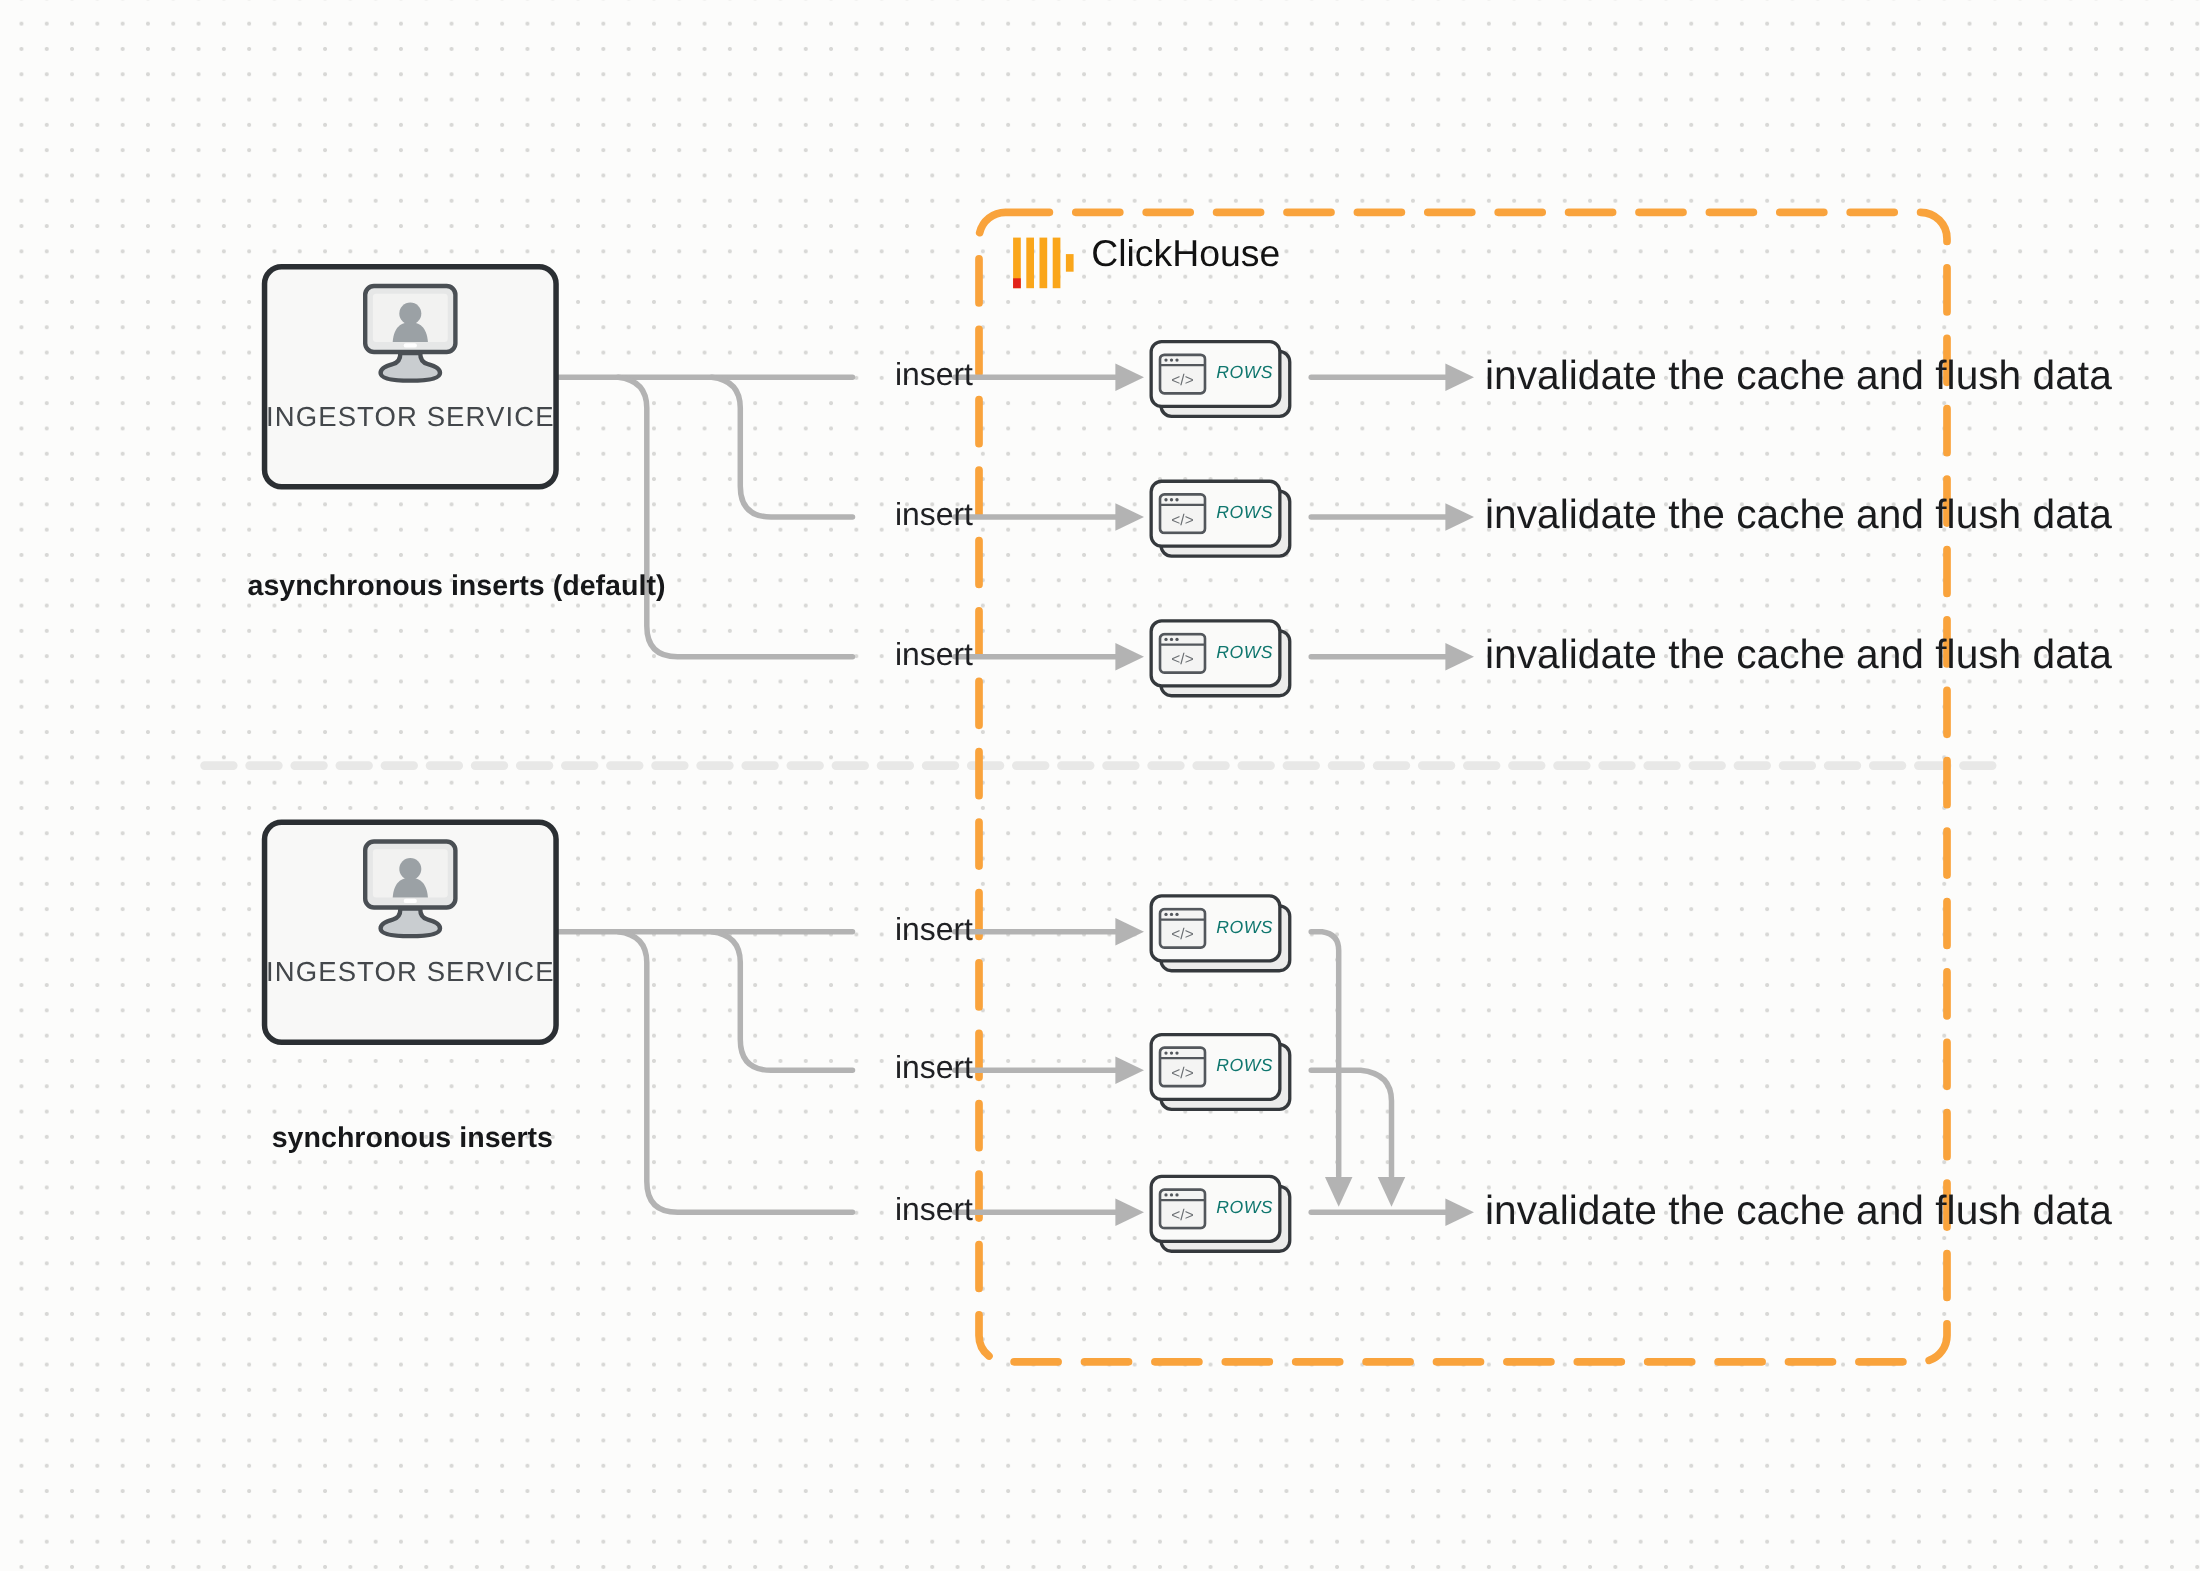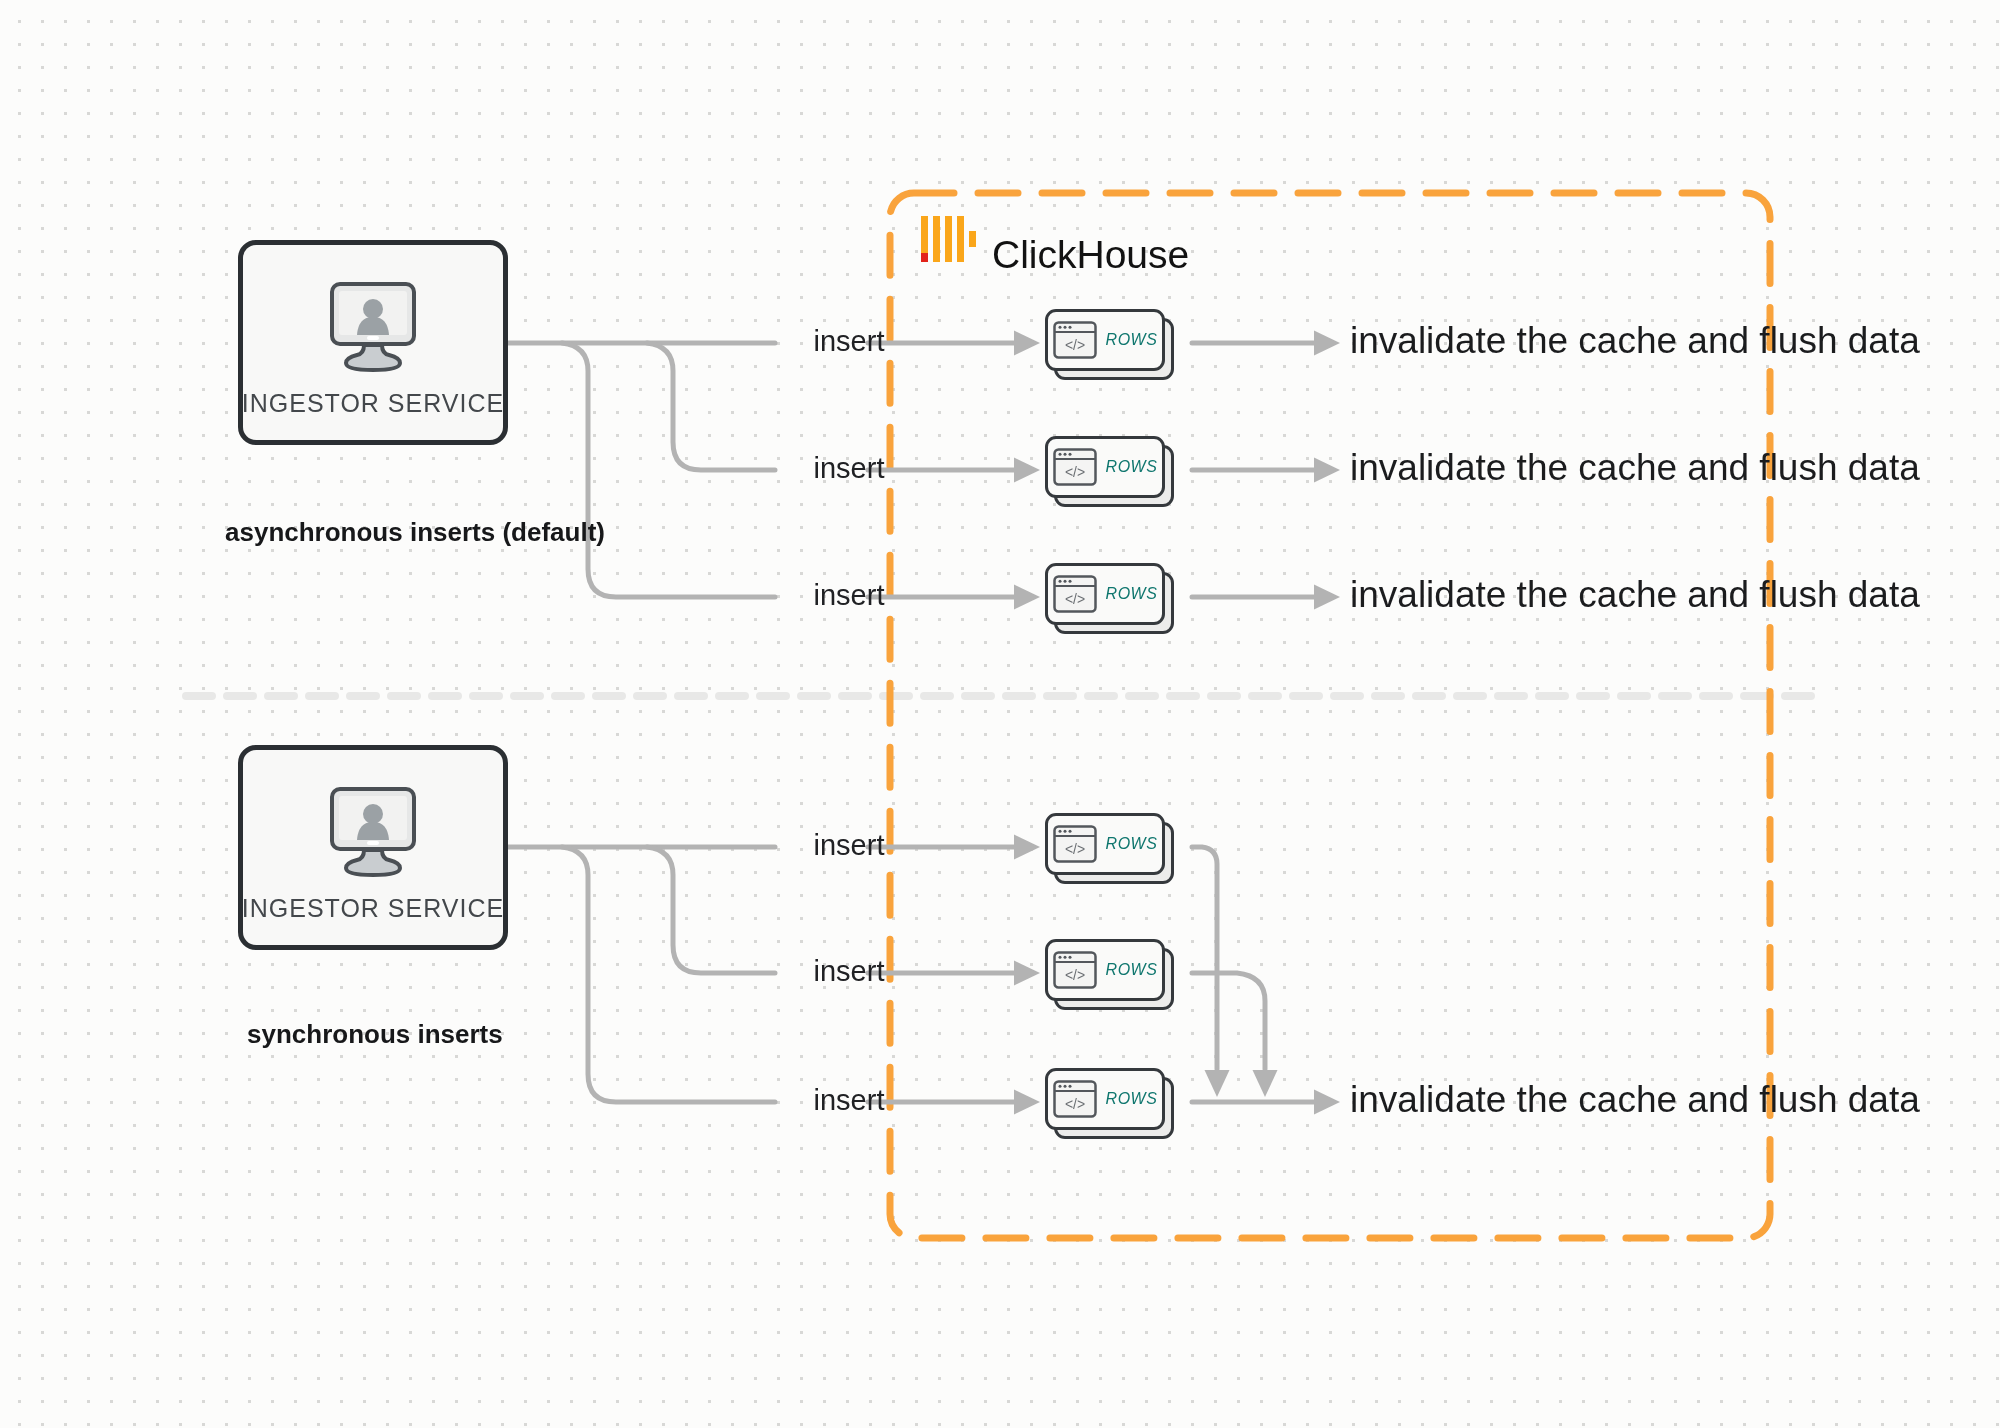--- a/index.html
+++ b/index.html
@@ -9,30 +9,30 @@
     background-color:#FCFCFB;
     background-image:radial-gradient(circle,#D8D8D6 1.7px,rgba(0,0,0,0) 2px);
     background-size:23px 23px;
     background-position:8px 10px;
   }
   .layer{position:absolute;left:0;top:0;}
   
   .ingestor-box{
     position:absolute;width:270px;height:205px;box-sizing:border-box;
     border:5px solid #2B2F33;border-radius:18px;background:#F8F8F7;
-    display:flex;flex-direction:column;align-items:center;padding-top:36px;
+    display:flex;flex-direction:column;align-items:center;padding-top:12px;
   }
   .ingestor-label{margin-top:12px;font-size:25px;color:#43474B;letter-spacing:1px;white-space:nowrap;}
   
   .section-label{position:absolute;font-size:26px;font-weight:700;color:#17181A;white-space:nowrap;}
   
   .insert-label{position:absolute;left:803px;width:92px;text-align:center;font-size:29px;color:#202124;transform:translateY(-54%);}
   .result-label{position:absolute;left:1350px;font-size:37px;color:#1B1C1E;transform:translateY(-54%);white-space:nowrap;}
   
-  .ch-title{position:absolute;left:992px;top:256px;transform:translateY(-52%);font-size:39px;font-weight:500;color:#121212;white-space:nowrap;}
+  .ch-title{position:absolute;left:992px;top:232px;transform:translateY(-52%);font-size:34px;font-weight:500;color:#121212;white-space:nowrap;}
   
   .rows-card{position:absolute;left:1045px;width:134px;height:76px;}
   .rows-card .back{
     position:absolute;left:9px;top:9px;width:120px;height:62px;box-sizing:border-box;
     background:#ECECEB;border:3px solid #35393D;border-radius:11px;
   }
   .rows-card .front{
     position:absolute;left:0;top:0;width:120px;height:62px;box-sizing:border-box;
     background:#FAFAF9;border:3px solid #35393D;border-radius:11px;
     display:flex;align-items:center;justify-content:center;gap:9px;

